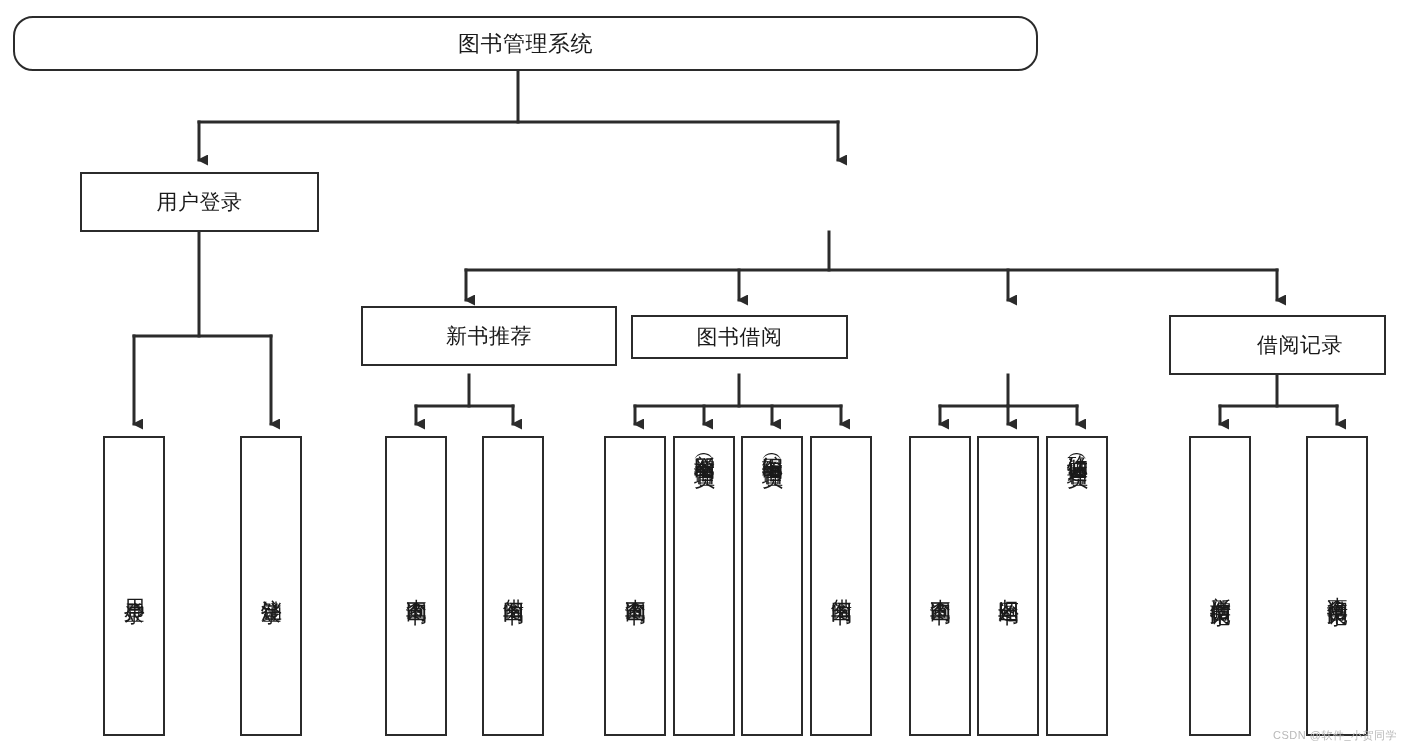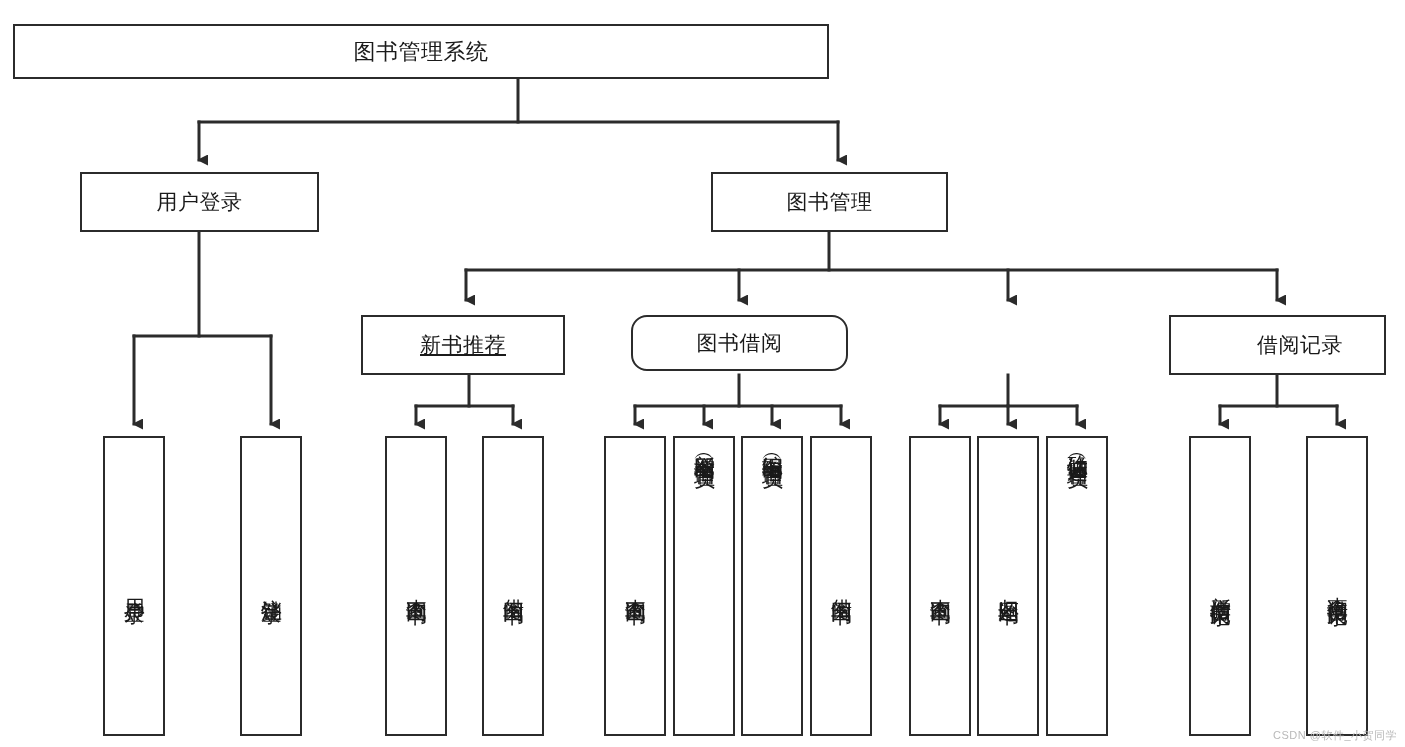--- a/index.html
+++ b/index.html
@@ -105,35 +105,32 @@
       <path d="M1008,406 L1008,424" marker-end="url(#arw)"></path>
       <path d="M1077,406 L1077,424" marker-end="url(#arw)"></path>
 
       <path d="M1277,375 L1277,406"></path>
       <path d="M1220,406 L1337,406"></path>
       <path d="M1220,406 L1220,424" marker-end="url(#arw)"></path>
       <path d="M1337,406 L1337,424" marker-end="url(#arw)"></path>
     </g>
   </svg>
 
-  <div class="node root" style="left:13px;top:24px;width:816px;height:55px;">
+  <div class="node root" style="left:13px;top:16px;width:1025px;height:55px;border-radius:20px;">
     <span class="lbl">图书管理系统</span>
   </div>
 
   <div class="node lvl2" style="left:80px;top:172px;width:239px;height:60px;">
     <span class="lbl">用户登录</span>
   </div>
-  <div class="node lvl2" style="left:711px;top:172px;width:237px;height:60px;">
-    <span class="lbl">图书管理</span>
-  </div>
 
-  <div class="node lvl2" style="left:361px;top:315px;width:204px;height:60px;text-decoration:underline;">
+  <div class="node lvl2" style="left:361px;top:306px;width:256px;height:60px;">
     <span class="lbl">新书推荐</span>
   </div>
-  <div class="node lvl2" style="left:631px;top:315px;width:217px;height:56px;border-radius:16px;">
+  <div class="node lvl2" style="left:631px;top:315px;width:217px;height:44px;">
     <span class="lbl">图书借阅</span>
   </div>
   <div class="node lvl2" style="left:1169px;top:315px;width:217px;height:60px;padding-left:45px;">
     <span class="lbl">借阅记录</span>
   </div>
 
   <div class="node leaf centered" style="left:103px;top:436px;width:62px;height:300px;">
     <span class="lbl">用户登录</span>
   </div>
   <div class="node leaf centered" style="left:240px;top:436px;width:62px;height:300px;">

